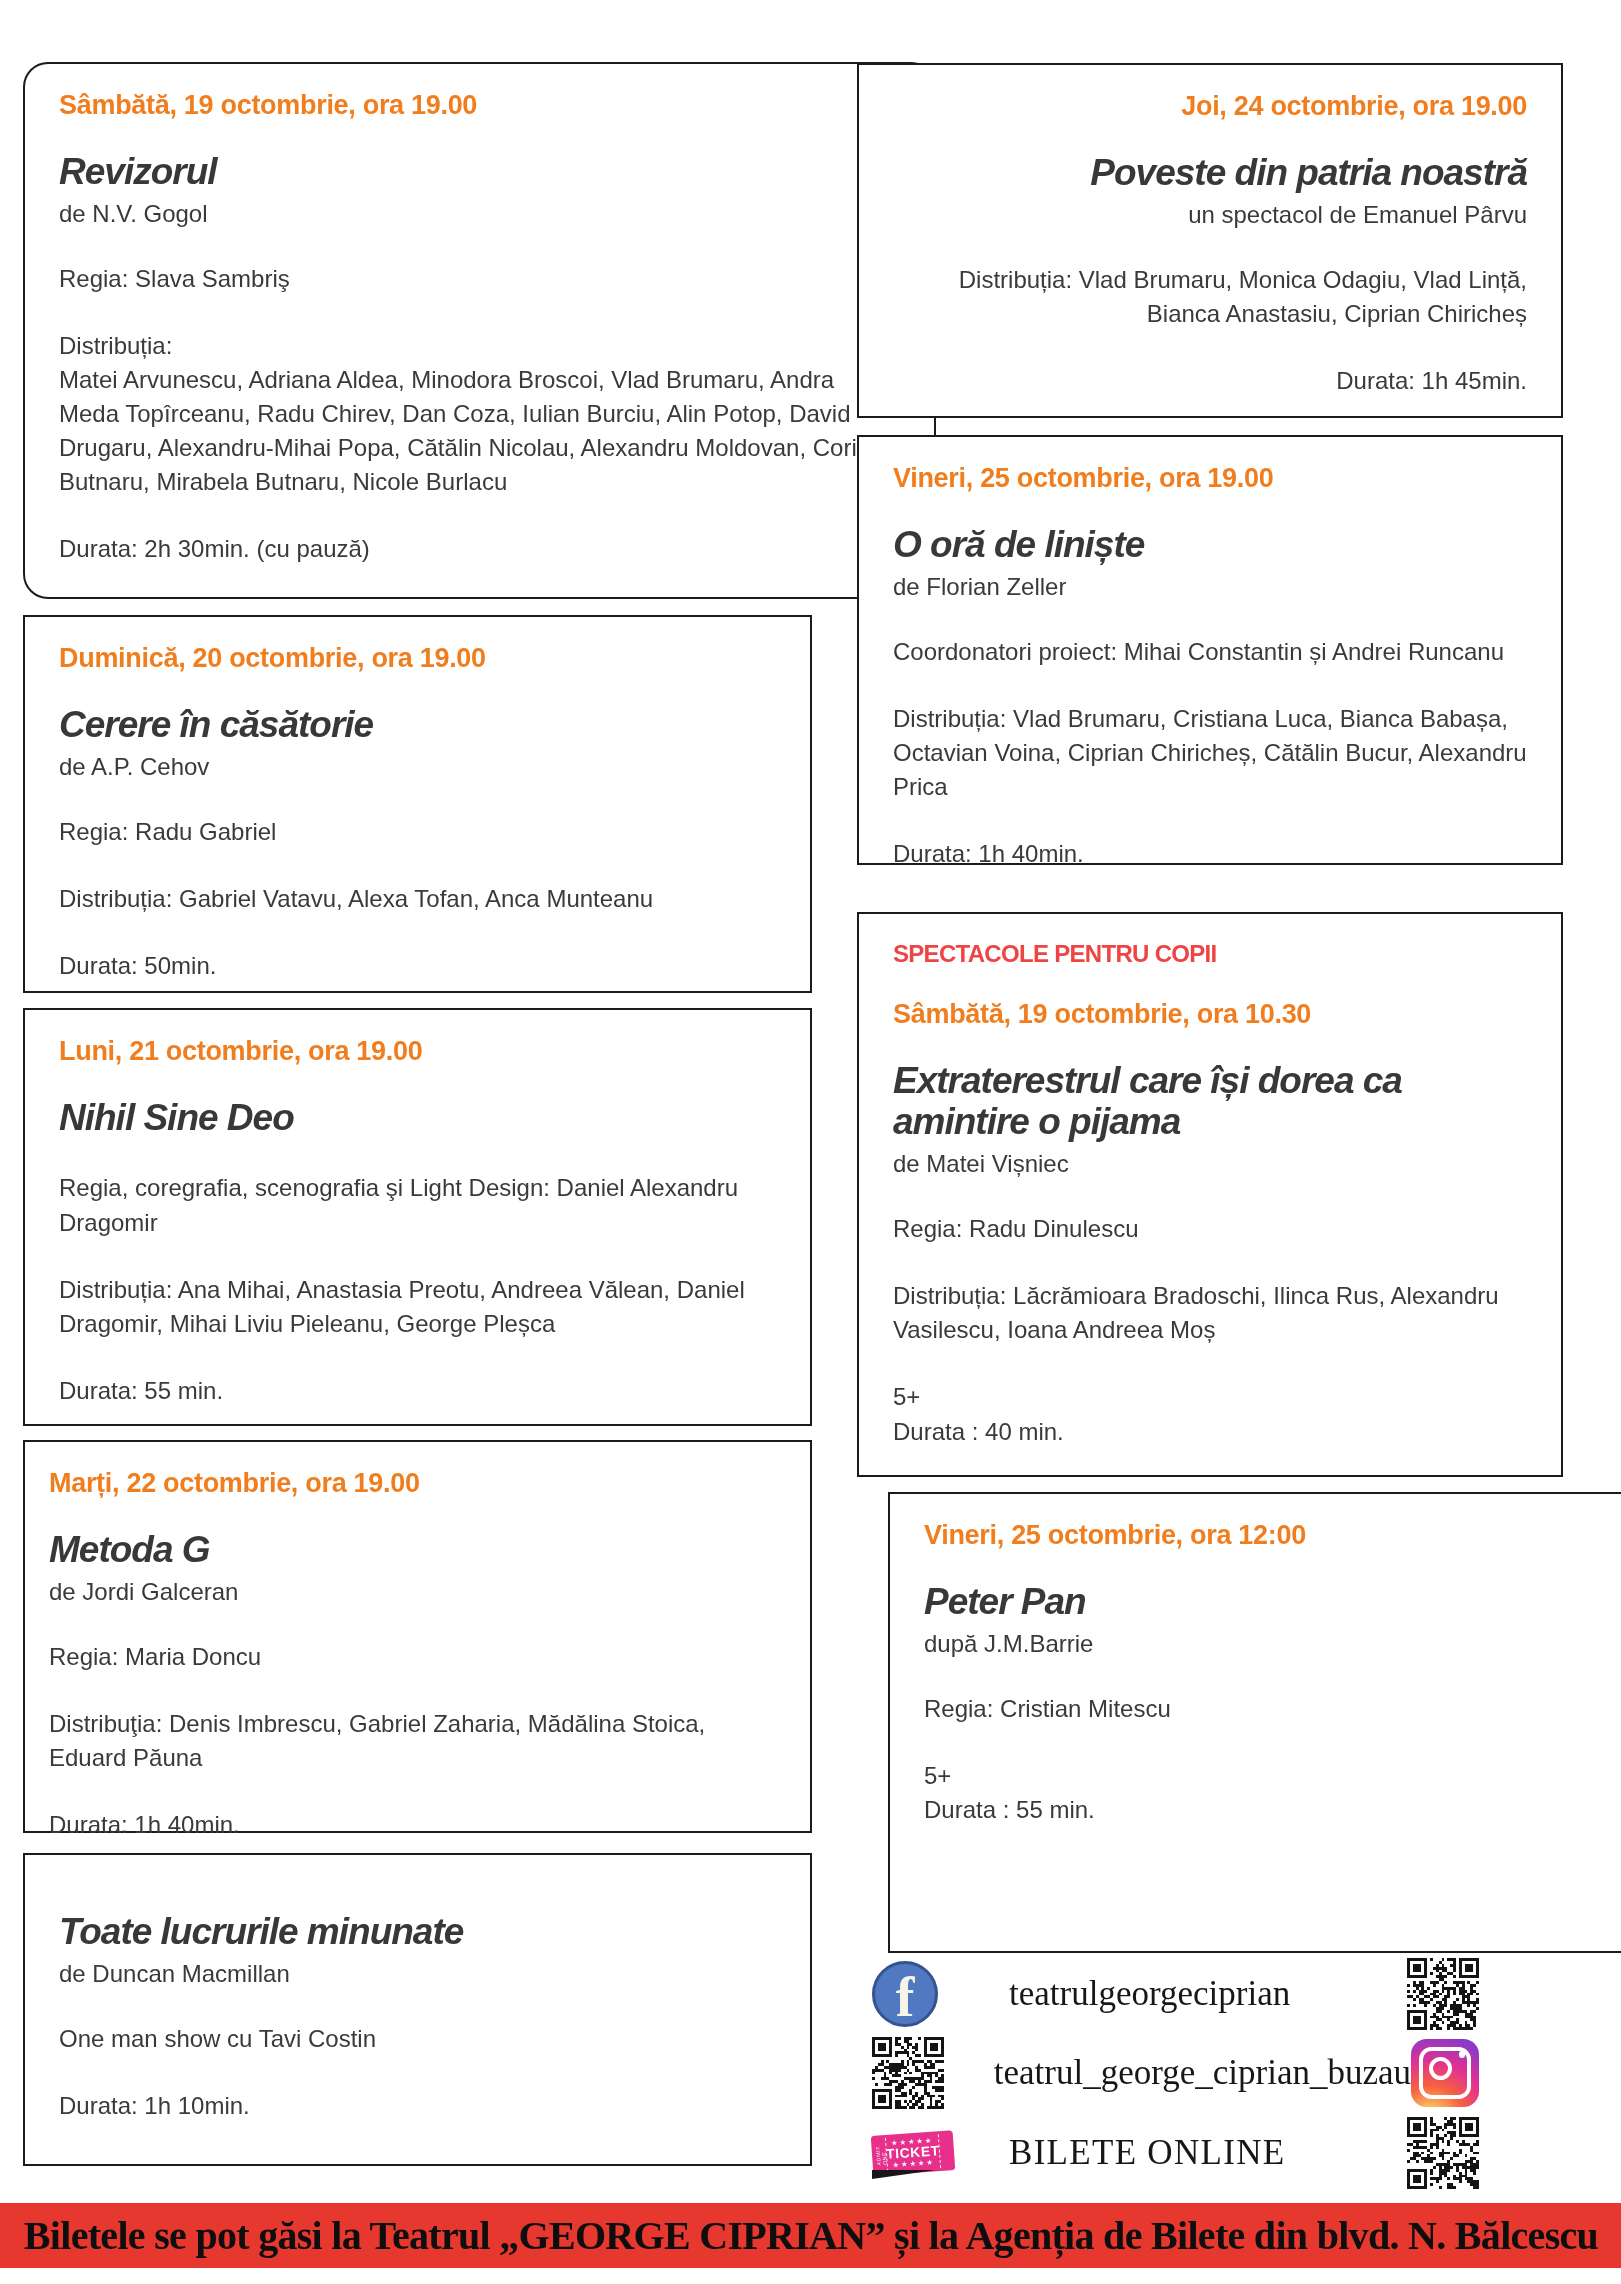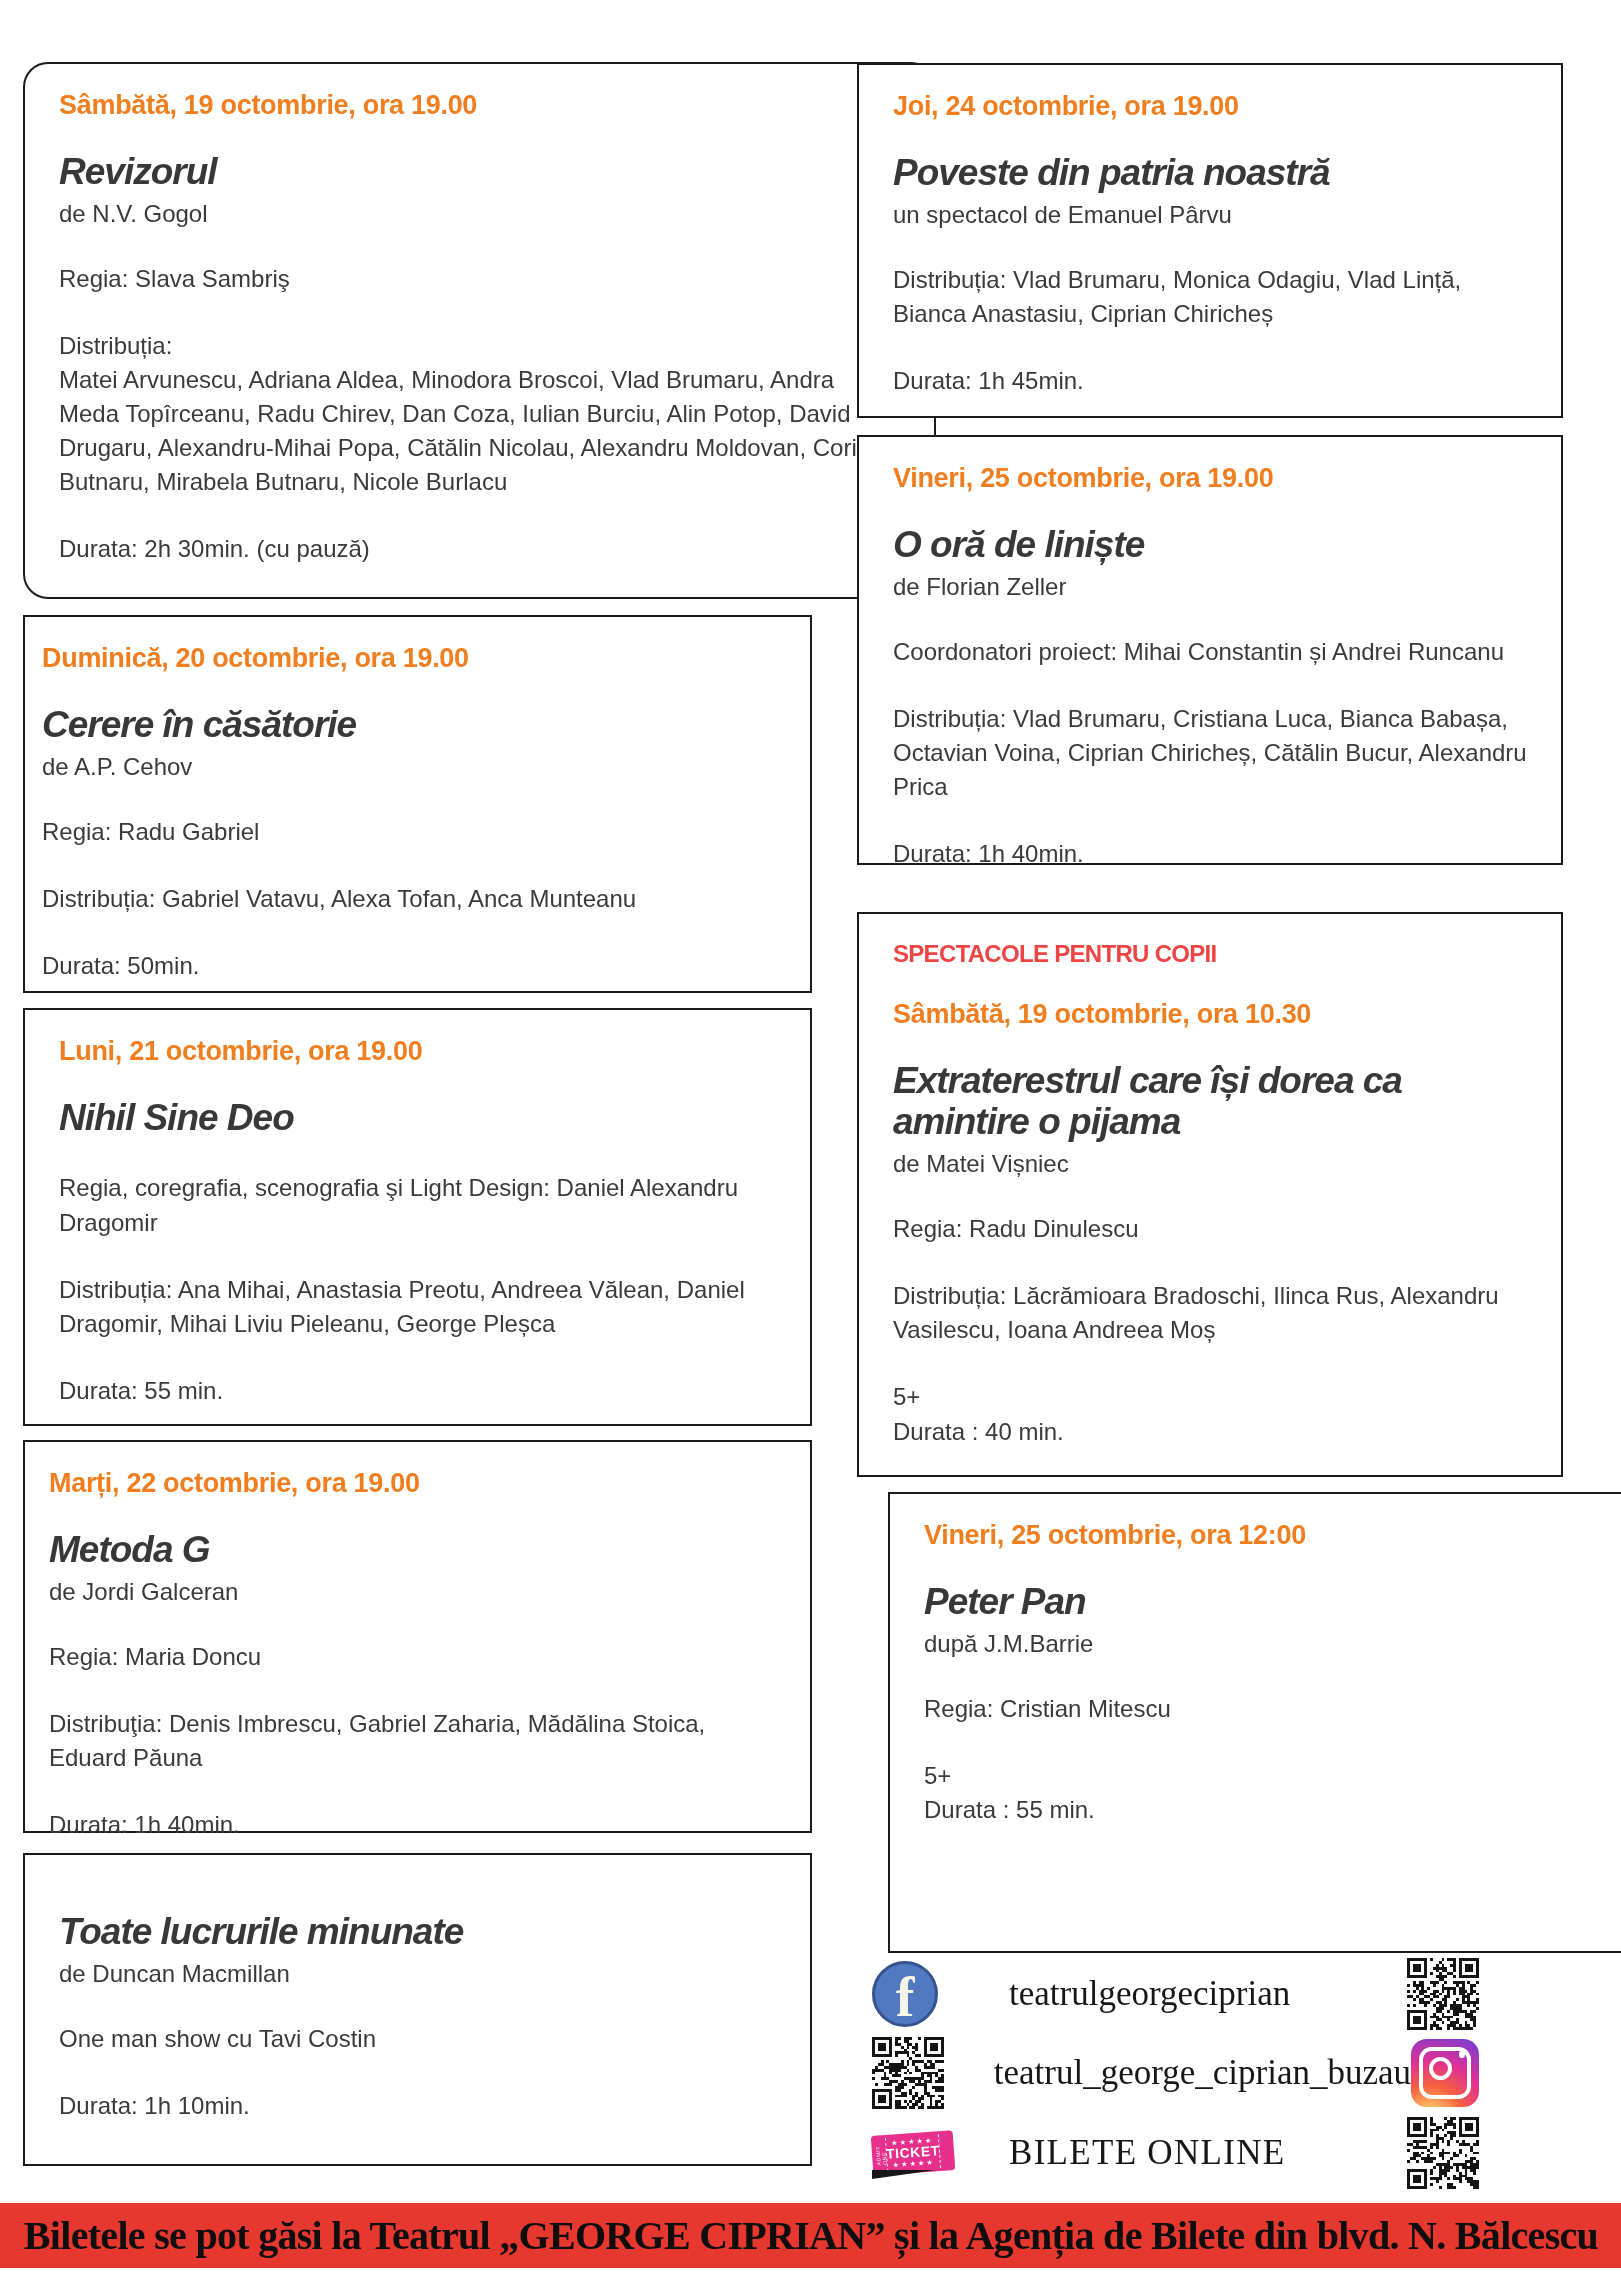--- a/index.html
+++ b/index.html
@@ -141,21 +141,21 @@
 <section class="card" style="left:23px; top:62px; width:913px; height:537px;border-radius:25px;">
   <div class="date">Sâmbătă, 19 octombrie, ora 19.00</div>
   <h2 class="title">Revizorul</h2>
   <div class="author">de N.V. Gogol</div>
   <p class="para">Regia: Slava Sambriş</p>
   <p class="para">Distribuția:
 Matei Arvunescu, Adriana Aldea, Minodora Broscoi, Vlad Brumaru, Andra Meda Topîrceanu, Radu Chirev, Dan Coza, Iulian Burciu, Alin Potop, David Drugaru, Alexandru-Mihai Popa, Cătălin Nicolau, Alexandru Moldovan, Corina Butnaru, Mirabela Butnaru, Nicole Burlacu</p>
   <p class="para">Durata: 2h 30min. (cu pauză)</p>
 </section>
 
-<section class="card" style="left:23px; top:615px; width:789px; height:378px;padding-left:17px;">
+<section class="card" style="left:23px; top:615px; width:789px; height:378px;">
   <div class="date">Duminică, 20 octombrie, ora 19.00</div>
   <h2 class="title">Cerere în căsătorie</h2>
   <div class="author">de A.P. Cehov</div>
   <p class="para">Regia: Radu Gabriel</p>
   <p class="para">Distribuția: Gabriel Vatavu, Alexa Tofan, Anca Munteanu</p>
   <p class="para">Durata: 50min.</p>
 </section>
 
 <section class="card" style="left:23px; top:1008px; width:789px; height:418px;">
   <div class="date">Luni, 21 octombrie, ora 19.00</div>
@@ -174,21 +174,21 @@
   <p class="para">Durata: 1h 40min.</p>
 </section>
 
 <section class="card" style="left:23px; top:1853px; width:789px; height:313px;">
   <h2 class="title">Toate lucrurile minunate</h2>
   <div class="author">de Duncan Macmillan</div>
   <p class="para">One man show cu Tavi Costin</p>
   <p class="para">Durata: 1h 10min.</p>
 </section>
 
-<section class="card" style="left:857px; top:63px; width:706px; height:355px;">
+<section class="card" style="left:857px; top:63px; width:706px; height:355px;text-align:right;">
   <div class="date">Joi, 24 octombrie, ora 19.00</div>
   <h2 class="title">Poveste din patria noastră</h2>
   <div class="author">un spectacol de Emanuel Pârvu</div>
   <p class="para">Distribuția: Vlad Brumaru, Monica Odagiu, Vlad Lință, Bianca Anastasiu, Ciprian Chiricheș</p>
   <p class="para">Durata: 1h 45min.</p>
 </section>
 
 <section class="card" style="left:857px; top:435px; width:706px; height:430px;">
   <div class="date">Vineri, 25 octombrie, ora 19.00</div>
   <h2 class="title">O oră de liniște</h2>

